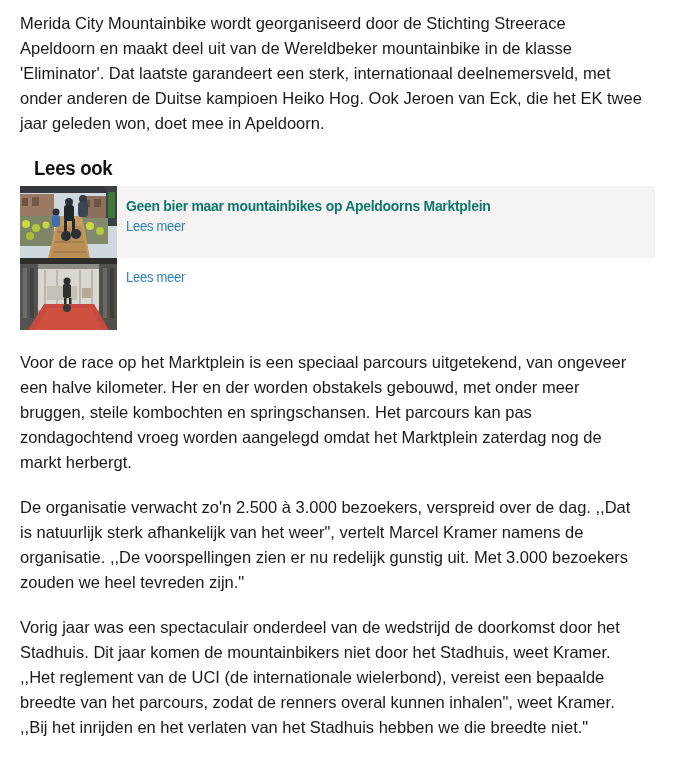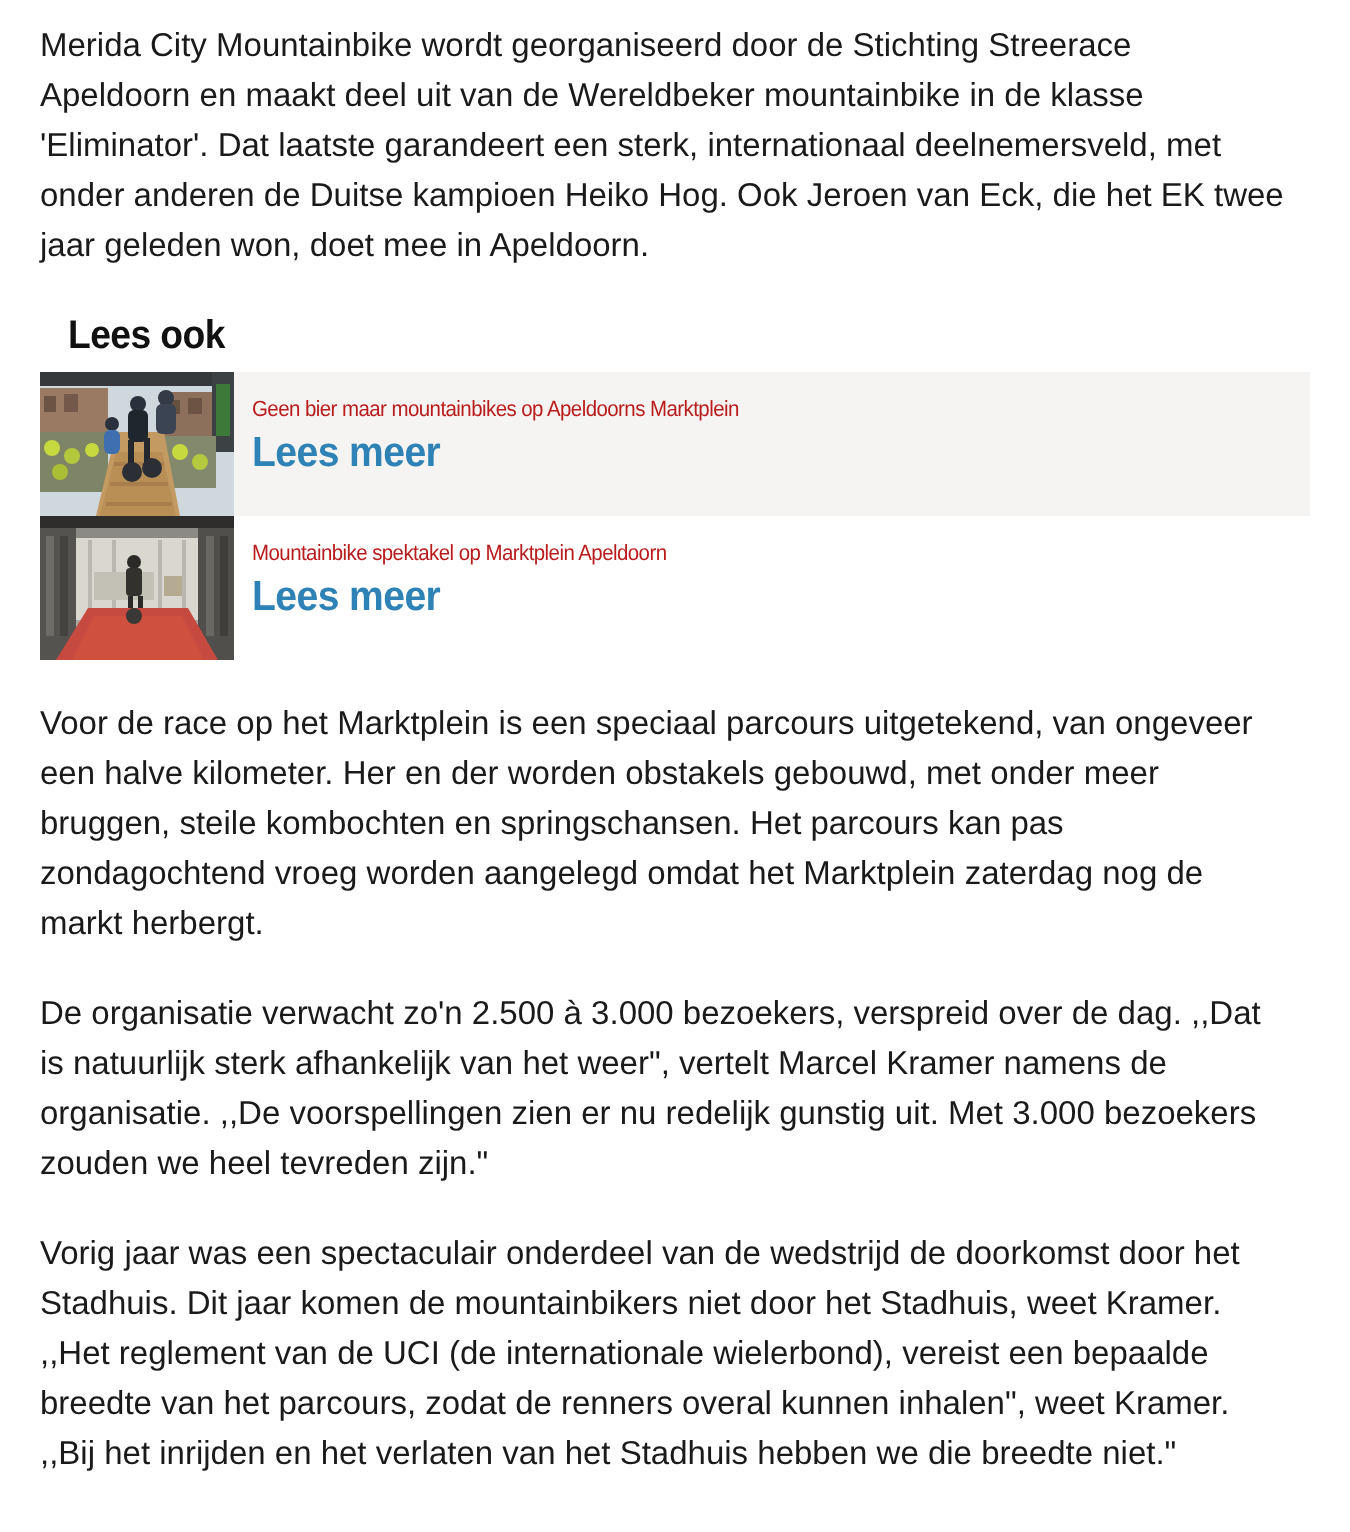--- a/index.html
+++ b/index.html
@@ -59,29 +59,29 @@
   .thumb {
     width: 97px;
     height: 72px;
     flex: 0 0 auto;
     display: block;
   }
   .item-content {
     padding: 10px 12px 0 9px;
   }
   .item-title {
-    font-size: 11px;
-    font-weight: 400;
-    color: #b91c1c;
+    font-size: 15px;
+    font-weight: 700;
+    color: #0f766e;
     line-height: 19px;
     margin: 0 0 2px 0;
   }
   .lees-meer {
-    font-size: 21px;
-    font-weight: 700;
+    font-size: 14px;
+    font-weight: 400;
     line-height: 19px;
     text-decoration: none;
     color: #2e82b5;
     display: inline-block;
   }
 </style>
 </head>
 <body>
 
 <div class="article">
@@ -154,21 +154,20 @@
         <rect x="62" y="30" width="9" height="10" fill="#b4ab92"></rect>
         <circle cx="47" cy="23" r="3.5" fill="#2c2a28"></circle>
         <rect x="43" y="26" width="8" height="14" rx="2" fill="#33312e"></rect>
         <rect x="44" y="40" width="2.5" height="10" fill="#2c2a28"></rect>
         <rect x="49" y="40" width="2.5" height="10" fill="#2c2a28"></rect>
         <polygon points="8,72 89,72 74,46 24,46" fill="#c64a3f"></polygon>
         <polygon points="16,72 82,72 71,50 27,50" fill="#d0503f"></polygon>
         <circle cx="47" cy="50" r="4" fill="#3a3836"></circle>
       </svg>
       <div class="item-content">
-        <div class="item-title"><span class="cond">Mountainbike spektakel op Marktplein Apeldoorn</span></div>
         <a class="lees-meer" href="#"><span class="cond">Lees meer</span></a>
       </div>
     </li>
 
   </ul>
 
   <p>Voor de race op het Marktplein is een speciaal parcours uitgetekend, van ongeveer een halve kilometer. Her en der worden obstakels gebouwd, met onder meer bruggen, steile kombochten en springschansen. Het parcours kan pas zondagochtend vroeg worden aangelegd omdat het Marktplein zaterdag nog de markt herbergt.</p>
 
 
   <p>De organisatie verwacht zo'n 2.500 à 3.000 bezoekers, verspreid over de dag. ,,Dat is natuurlijk sterk afhankelijk van het weer", vertelt Marcel Kramer namens de organisatie. ,,De voorspellingen zien er nu redelijk gunstig uit. Met 3.000 bezoekers zouden we heel tevreden zijn."</p>

